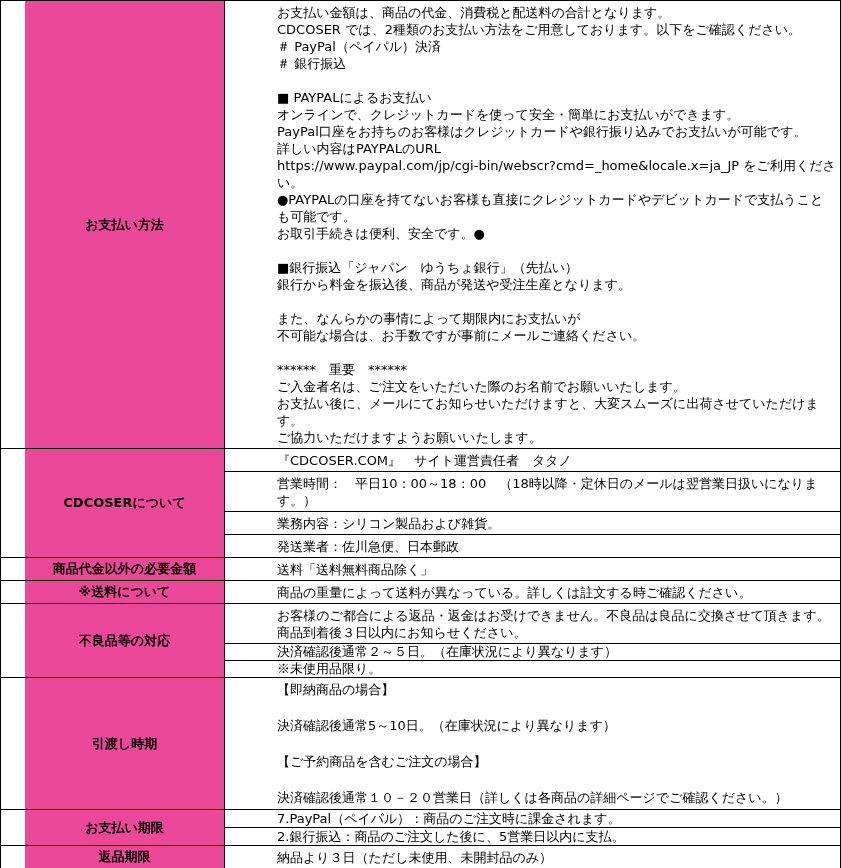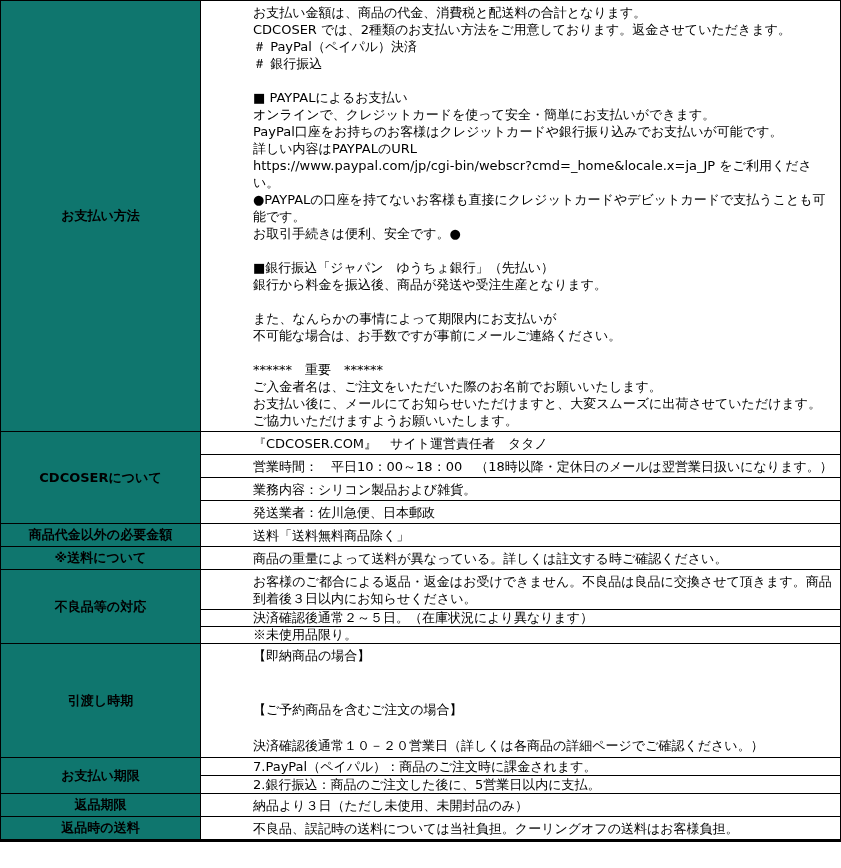--- a/index.html
+++ b/index.html
@@ -23,21 +23,22 @@
   .row:first-child { border-top: none; }
   .label-cell {
     flex: 0 0 200px;
     width: 200px;
     border-right: 1px solid #000000;
     display: flex;
     align-items: center;
     justify-content: center;
     font-weight: bold;
     padding: 2px 4px;
-    background: #0f766e;
+    background: #ec4899;
+    margin-left: 24px;
   }
   .content-cell {
     flex: 1 1 auto;
     min-width: 0;
     display: flex;
     flex-direction: column;
   }
   .section {
     border-top: 1px solid #000000;
     padding: 3px 4px 2px 4px;
@@ -62,21 +63,21 @@
 </head>
 <body>
 
 <div class="info-table">
 
   <div class="row row-payment">
     <div class="label-cell">お支払い方法</div>
     <div class="content-cell">
         <div class="section">
           <div class="line">お支払い金額は、商品の代金、消費税と配送料の合計となります。</div>
-          <div class="line">CDCOSER では、2種類のお支払い方法をご用意しております。返金させていただきます。</div>
+          <div class="line">CDCOSER では、2種類のお支払い方法をご用意しております。以下をご確認ください。</div>
           <div class="line">＃ PayPal（ペイパル）決済</div>
           <div class="line">＃ 銀行振込</div>
           <div class="line">&nbsp;</div>
           <div class="line">■ PAYPALによるお支払い</div>
           <div class="line">オンラインで、クレジットカードを使って安全・簡単にお支払いができます。</div>
           <div class="line">PayPal口座をお持ちのお客様はクレジットカードや銀行振り込みでお支払いが可能です。</div>
           <div class="line">詳しい内容はPAYPALのURL</div>
           <div class="line">https://www.paypal.com/jp/cgi-bin/webscr?cmd=_home&amp;locale.x=ja_JP をご利用ください。</div>
           <div class="line">●PAYPALの口座を持てないお客様も直接にクレジットカードやデビットカードで支払うことも可能です。</div>
           <div class="line">お取引手続きは便利、安全です。●</div>
@@ -145,20 +146,21 @@
         </div>
       </div>
   </div>
 
   <div class="row row-delivery">
     <div class="label-cell">引渡し時期</div>
     <div class="content-cell">
         <div class="section">
           <div class="line">【即納商品の場合】</div>
           <div class="line">&nbsp;</div>
+          <div class="line">決済確認後通常5～10日。（在庫状況により異なります）</div>
           <div class="line">&nbsp;</div>
           <div class="line">【ご予約商品を含むご注文の場合】</div>
           <div class="line">&nbsp;</div>
           <div class="line">決済確認後通常１０－２０営業日（詳しくは各商品の詳細ページでご確認ください。）</div>
         </div>
       </div>
   </div>
 
   <div class="row row-pay-deadline">
     <div class="label-cell">お支払い期限</div>

